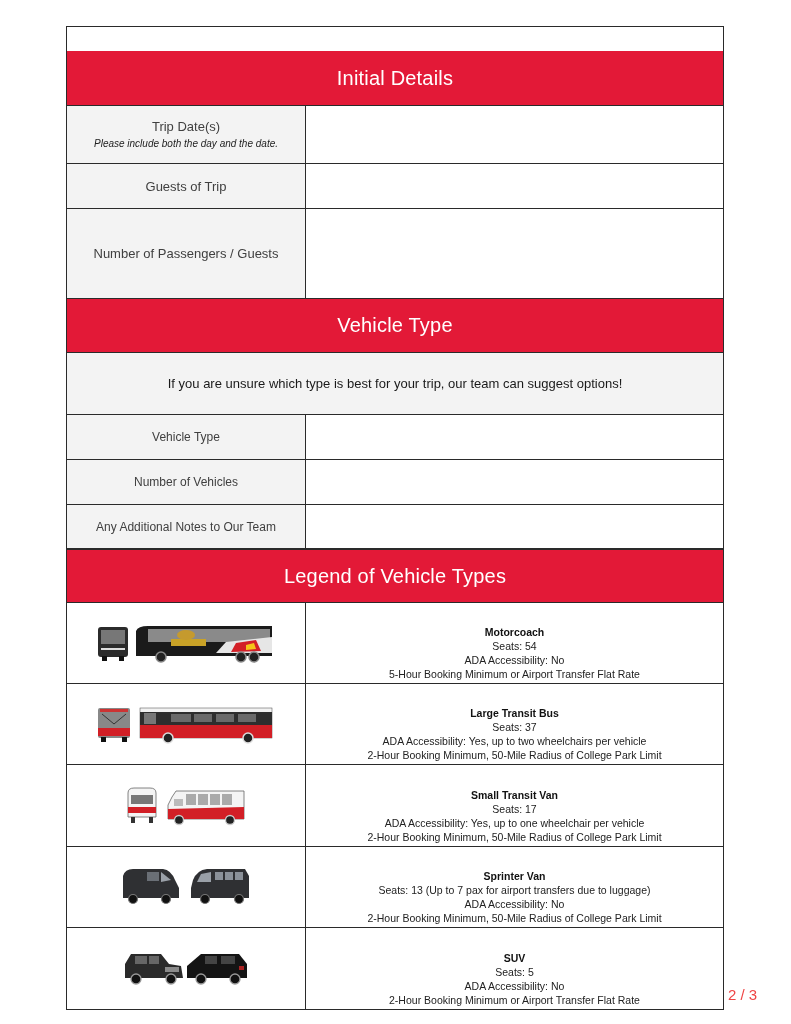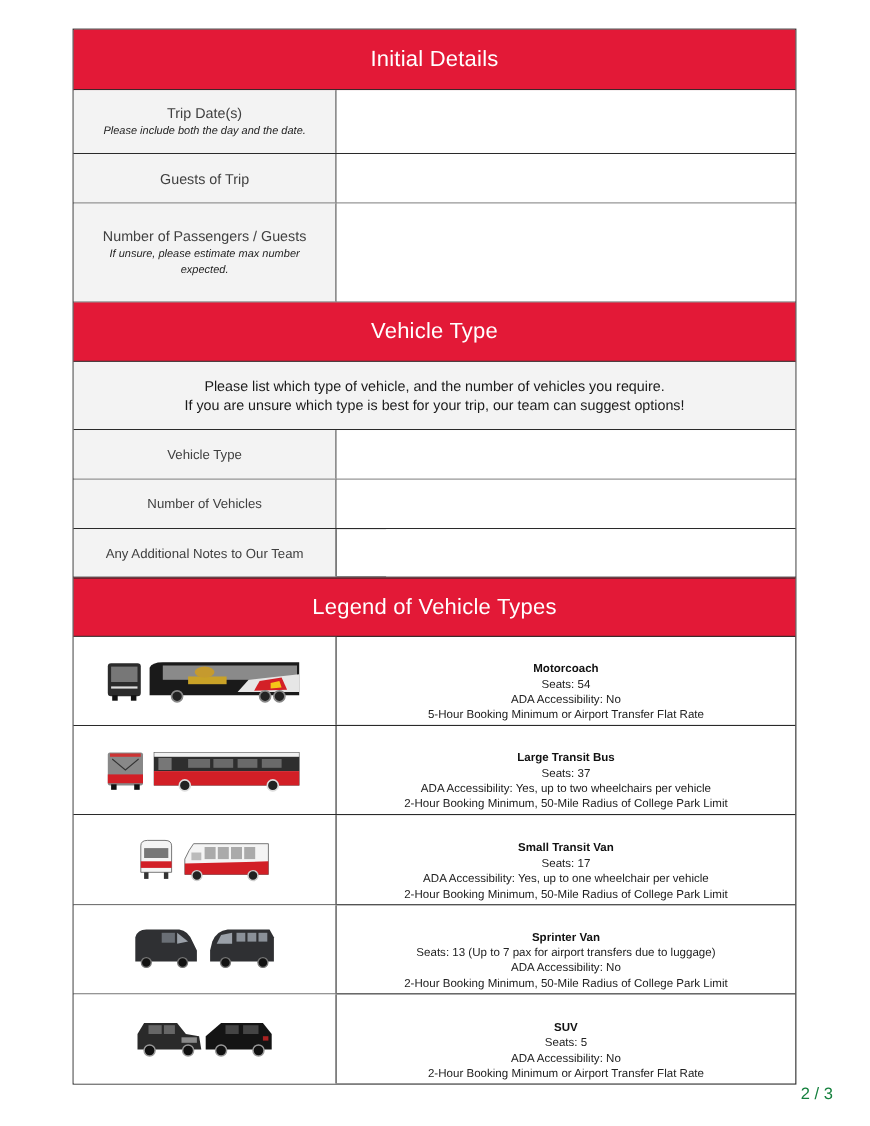--- a/index.html
+++ b/index.html
@@ -19,29 +19,29 @@
   .label-sub { font-size: 10px; font-style: italic; color: #222; margin-top: 3px; line-height: 14px; }
   .value-cell { flex: 1; background: #ffffff; }
   .info-row { background: #f3f3f3; text-align: center; font-size: 13px; line-height: 18px;
               display: flex; flex-direction: column; justify-content: center;
               border-bottom: 1.5px solid #2a2a2a; box-sizing: border-box; }
   .legend-img-cell { width: 239px; background: #ffffff; border-right: 1.5px solid #2a2a2a;
                      box-sizing: border-box; display: flex; align-items: center; justify-content: center; gap: 6px; }
   .legend-text-cell { flex: 1; display: flex; flex-direction: column; align-items: center;
                       justify-content: center; text-align: center; font-size: 10.5px; line-height: 14px; color: #222; }
   .legend-name { font-weight: bold; font-size: 10.5px; color: #111; margin-top: 20px; }
-  .page-num { position: absolute; left: 728px; top: 986px; font-size: 15px; color: #15803d; }
+  .page-num { position: absolute; left: 728px; top: 986px; font-size: 15px; color: #ef4444; }
   svg { display: block; }
 </style>
 </head>
 <body>
 
 <div class="form-table">
 
-  <div class="section-header" style="height:55px;">
+  <div class="section-header" style="height:55px;margin-top:24px;">
     <span>Initial Details</span>
   </div>
 
   <div class="row" style="height:58px;">
     <div class="label-cell">
       <div class="label-main">Trip Date(s)</div>
       <div class="label-sub">Please include both the day and the date.</div>
     </div>
     <div class="value-cell"></div>
   </div>
@@ -49,31 +49,29 @@
   <div class="row" style="height:45px;">
     <div class="label-cell">
       <div class="label-main">Guests of Trip</div>
     </div>
     <div class="value-cell"></div>
   </div>
 
   <div class="row" style="height:90px;">
     <div class="label-cell">
       <div class="label-main">Number of Passengers / Guests</div>
-      <div class="label-sub" style="padding:0 12px;">If unsure, please estimate max number expected.</div>
     </div>
     <div class="value-cell"></div>
   </div>
 
   <div class="section-header" style="height:54px;">
     <span>Vehicle Type</span>
   </div>
 
   <div class="info-row" style="height:62px;">
-    <div>Please list which type of vehicle, and the number of vehicles you require.</div>
     <div>If you are unsure which type is best for your trip, our team can suggest options!</div>
   </div>
 
   <div class="row" style="height:45px;">
     <div class="label-cell">
       <div class="label-main" style="font-size:12px;">Vehicle Type</div>
     </div>
     <div class="value-cell"></div>
   </div>
 

